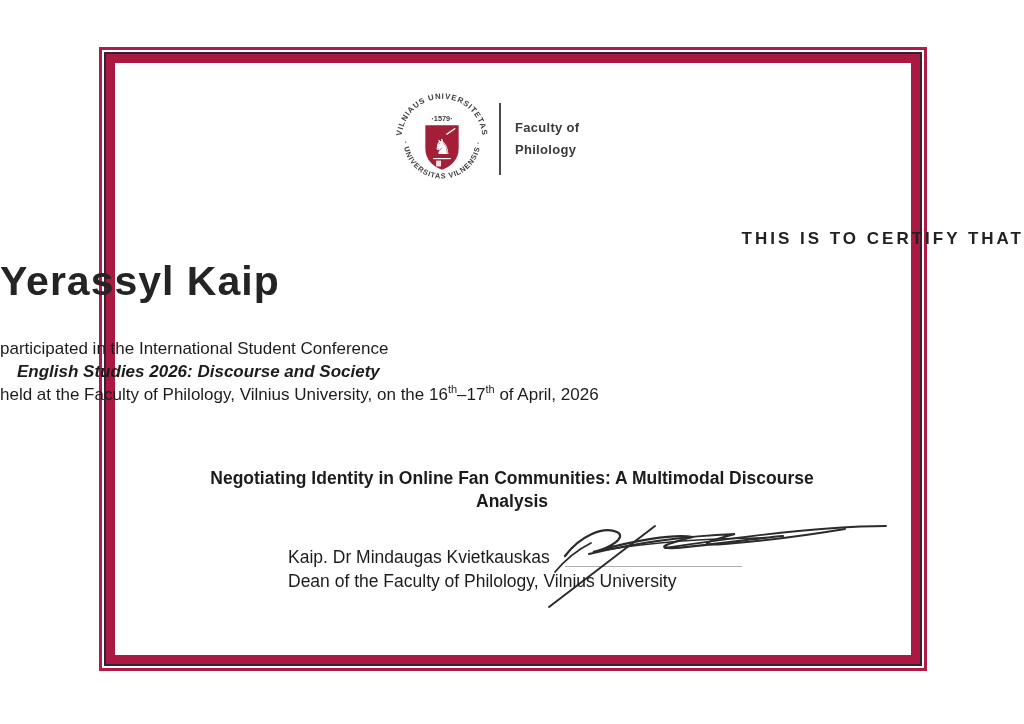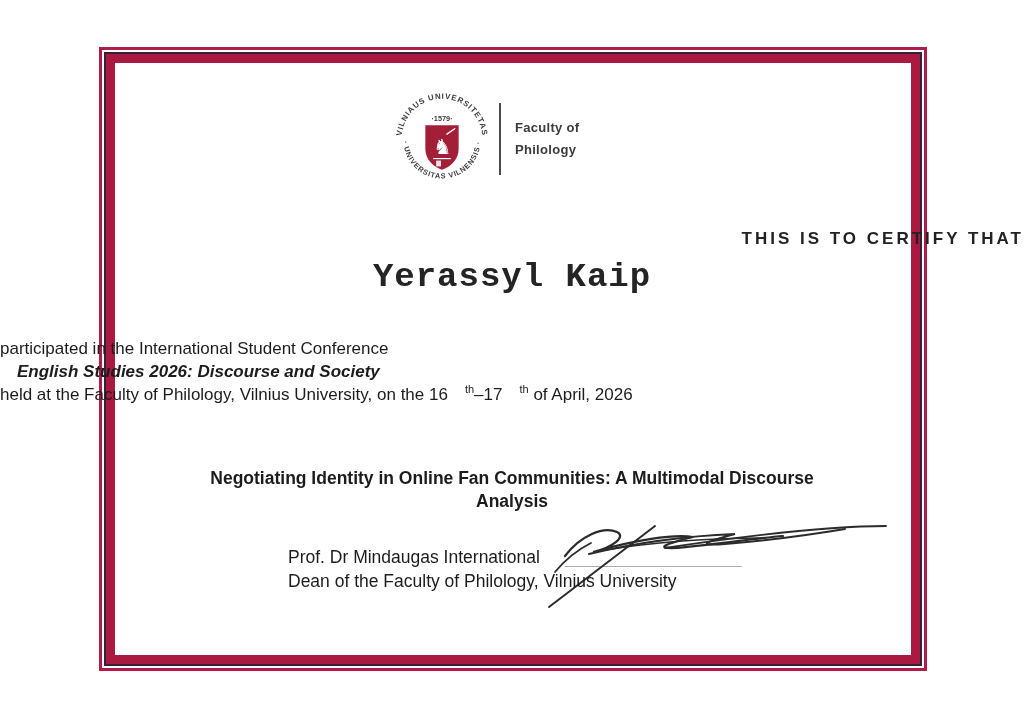--- a/index.html
+++ b/index.html
@@ -55,39 +55,39 @@
     left: 0; right: 0; top: 229px;
     text-align: right;
     font-size: 17px;
     font-weight: 700;
     letter-spacing: 3px;
     color: #222222;
   }
   .name {
     position: absolute;
     left: 0; right: 0; top: 258px;
-    text-align: center;
-    font-family: Liberation Mono, monospace;
-    font-size: 34px;
+    text-align: left;
+    font-family: Liberation Sans, sans-serif;
+    font-size: 41px;
     font-weight: 700;
     letter-spacing: 1px;
     color: #242424;
   }
 
   
   .body-text {
     position: absolute;
     left: 0; right: 0; top: 337px;
     text-align: left;
     font-size: 17px;
     line-height: 23px;
     color: #1c1c1c;
   }
   .body-text .b2 { font-weight: 700; font-style: italic; margin-left: 17px; }
-  .body-text sup { font-size: 11px; vertical-align: super; line-height: 0; margin-left: 17px; }
+  .body-text sup { font-size: 11px; vertical-align: super; line-height: 0; }
 
   
   .pres-title {
     position: absolute;
     left: 0; right: 0; top: 467px;
     text-align: center;
     font-size: 17.5px;
     font-weight: 700;
     line-height: 22.5px;
     color: #1c1c1c;
@@ -172,17 +172,17 @@
       <path stroke-width="2" d="M 24 97 L 130 16"></path>
       <path stroke-width="1.8" d="M 30 62 C 40 50, 52 40, 66 33"></path>
       <path stroke-width="2.2" d="M 40 46 C 55 26, 78 16, 92 22 C 102 27, 86 38, 68 42 C 110 30, 148 24, 168 27 C 140 34, 128 39, 152 38 C 196 34, 232 28, 258 26"></path>
       <path stroke-width="2" d="M 64 44 C 110 33, 160 26, 210 24 C 180 32, 170 36, 200 34 C 250 30, 290 24, 320 19"></path>
       <path stroke-width="1.8" d="M 140 38 C 220 26, 300 16, 361 16"></path>
       <path stroke-width="1.6" d="M 80 40 C 130 32, 180 28, 240 28"></path>
     </g>
   </svg>
 
   <div class="sig-block">
-    <div>Prof. Dr Mindaugas International</div>
+    <div>Kaip. Dr Mindaugas Kvietkauskas</div>
     <div>Dean of the Faculty of Philology, Vilnius University</div>
   </div>
 
 </div>
 
 </body></html>

